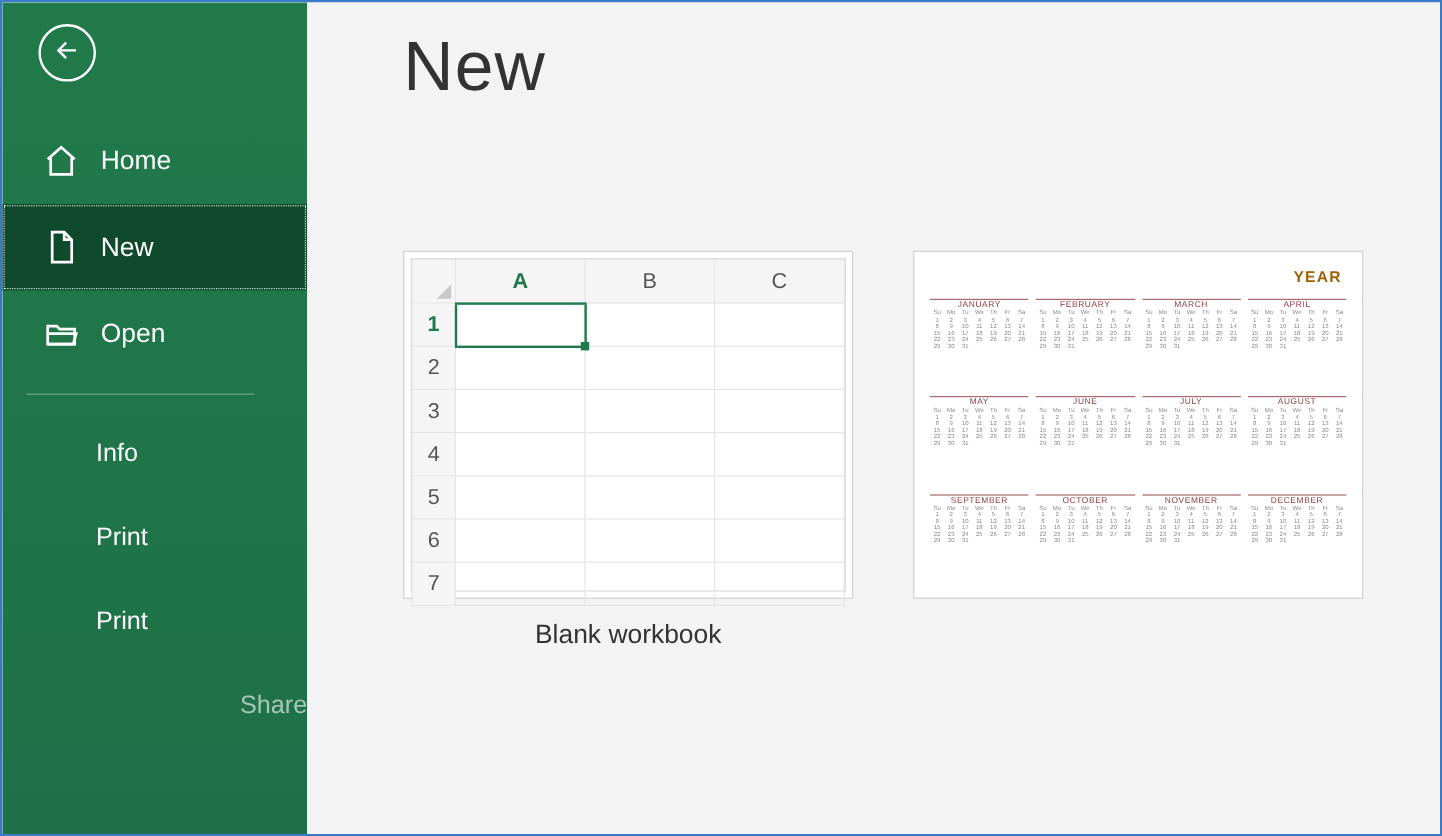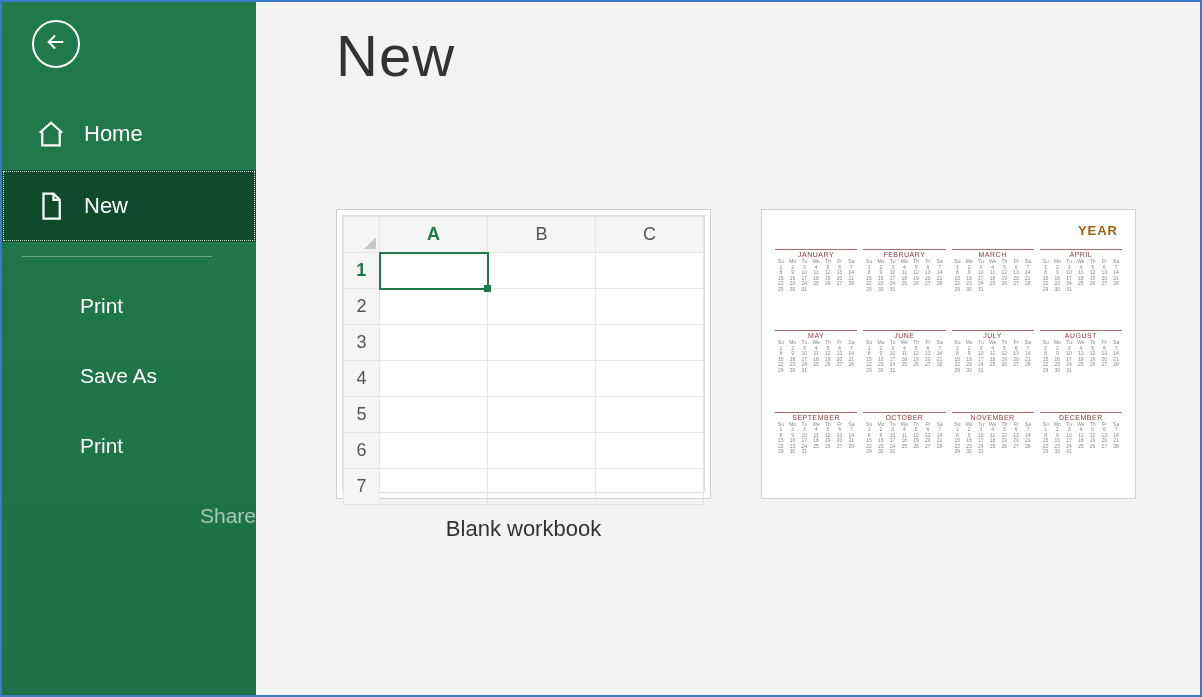--- a/index.html
+++ b/index.html
@@ -217,28 +217,37 @@
     <div class="nav-item selected">
       <span class="icon">
         <svg viewBox="0 0 24 24" fill="none" stroke="#fff" stroke-width="1.8">
           <path d="M6 2 H14 L19 7 V22 H6 Z"></path>
           <path d="M14 2 V7 H19"></path>
         </svg>
       </span>
       <span>New</span>
     </div>
 
+    <div class="nav-item">
+      <span class="icon">
+        <svg viewBox="0 0 24 24" fill="none" stroke="#fff" stroke-width="1.8">
+          <path d="M3 7 H9 L11 9 H21 V19 H3 Z"></path>
+          <path d="M3 12 H22 L20 19 H3"></path>
+        </svg>
+      </span>
+      <span>Open</span>
+    </div>
 
     <div class="divider"></div>
 
+    <div class="sub-item">
+      <span>Info</span>
+    </div>
     <div class="sub-item">
       <span>Print</span>
-    </div>
-    <div class="sub-item">
-      <span>Save As</span>
     </div>
     <div class="sub-item">
       <span>Print</span>
     </div>
     <div class="sub-item" style="opacity:0.6;justify-content:flex-end;">
       <span>Share</span>
     </div>
   </div>
 
   <div class="main">

